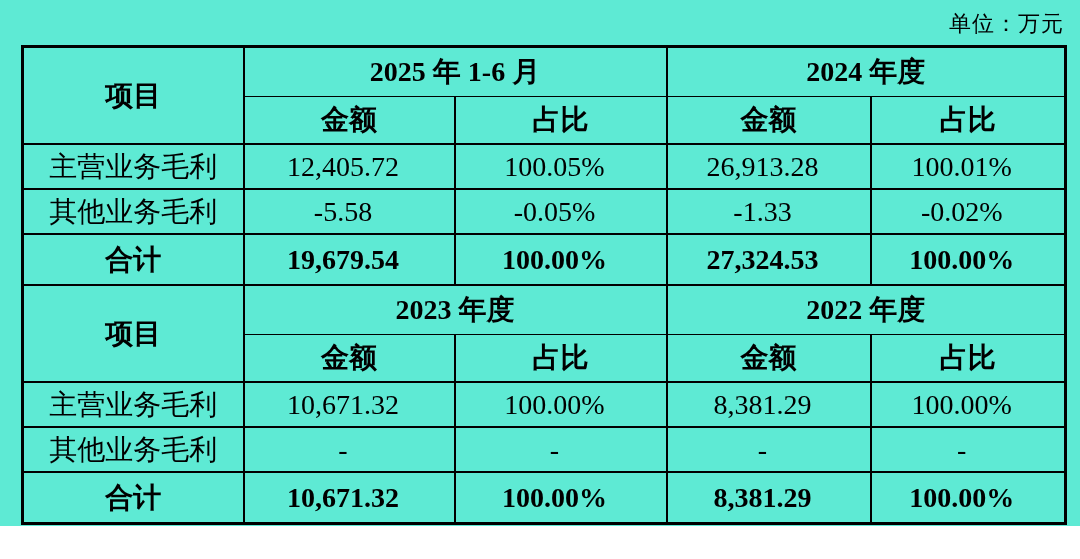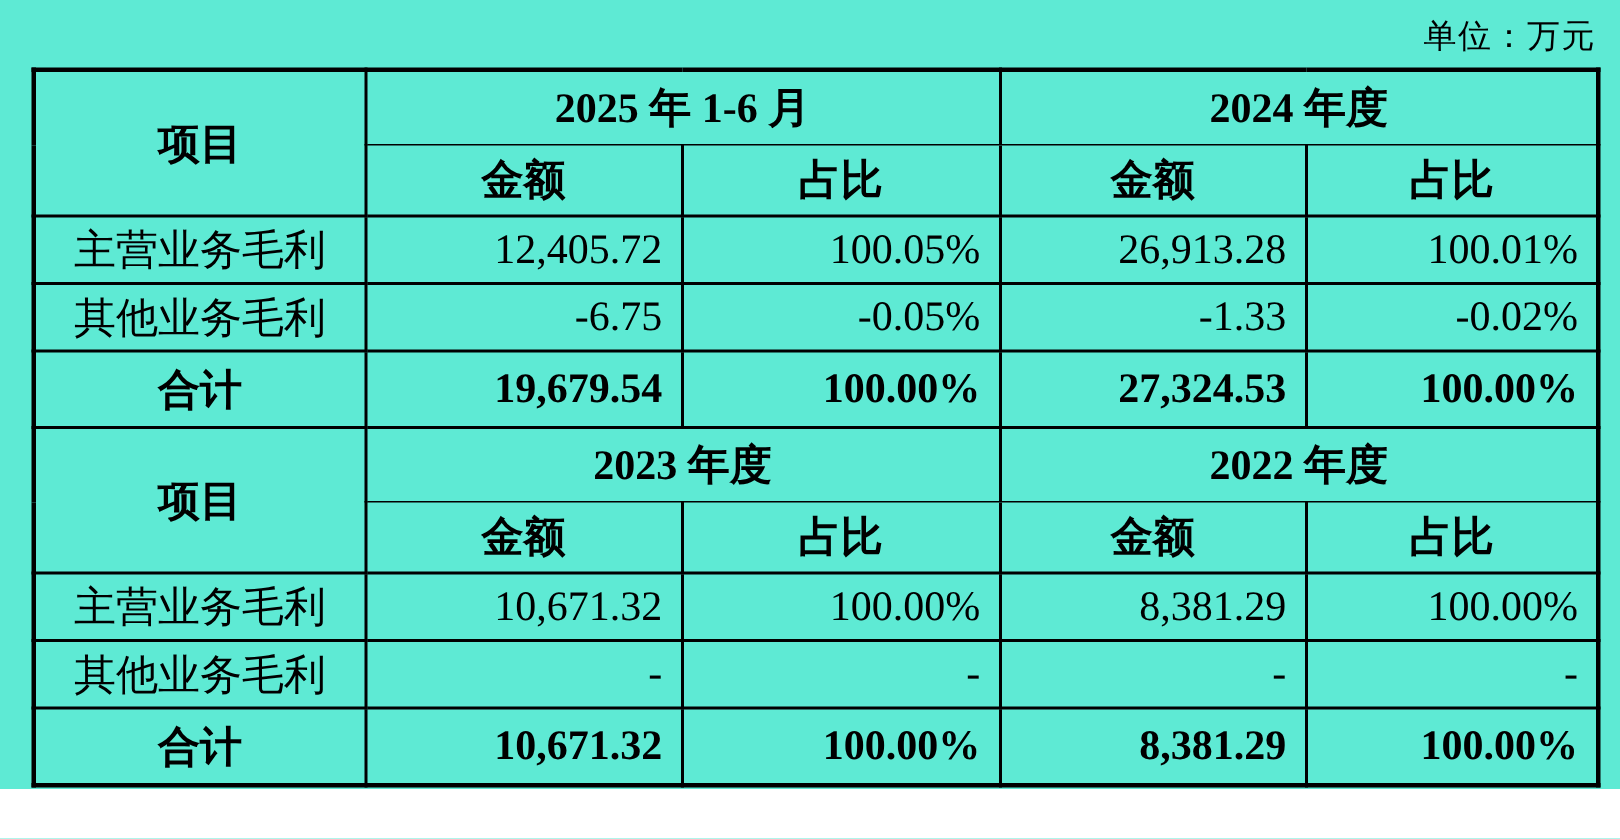--- a/index.html
+++ b/index.html
@@ -40,21 +40,21 @@
   
   tr.h-year  td { height: 48px; }
   tr.h-sub   td { height: 46px; }
   tr.r-data  td { height: 43px; }
   tr.r-total td { height: 49px; }
 
   .hdr   { font-weight: bold; text-align: center; }
   .year-hdr { border-bottom-width: 1px !important; }
   .sub-hdr  { border-top-width: 1px !important; }
   .label { text-align: center; }
-  .num   { text-align: right; padding-right: 12px !important; }
+  .num   { text-align: center; padding-right: 12px !important; }
   .bold  { font-weight: bold; }
 </style>
 </head>
 <body>
 
 <div class="page">
 
   <div class="unit-label">单位：万元</div>
 
   <table class="fin">
@@ -81,21 +81,21 @@
 
       <tr class="r-data">
         <td class="label">主营业务毛利</td>
         <td class="num">12,405.72</td>
         <td class="num">100.05%</td>
         <td class="num">26,913.28</td>
         <td class="num">100.01%</td>
       </tr>
       <tr class="r-data">
         <td class="label">其他业务毛利</td>
-        <td class="num">-6.75</td>
+        <td class="num">-5.58</td>
         <td class="num">-0.05%</td>
         <td class="num">-1.33</td>
         <td class="num">-0.02%</td>
       </tr>
       <tr class="r-total bold">
         <td class="label">合计</td>
         <td class="num">19,679.54</td>
         <td class="num">100.00%</td>
         <td class="num">27,324.53</td>
         <td class="num">100.00%</td>

